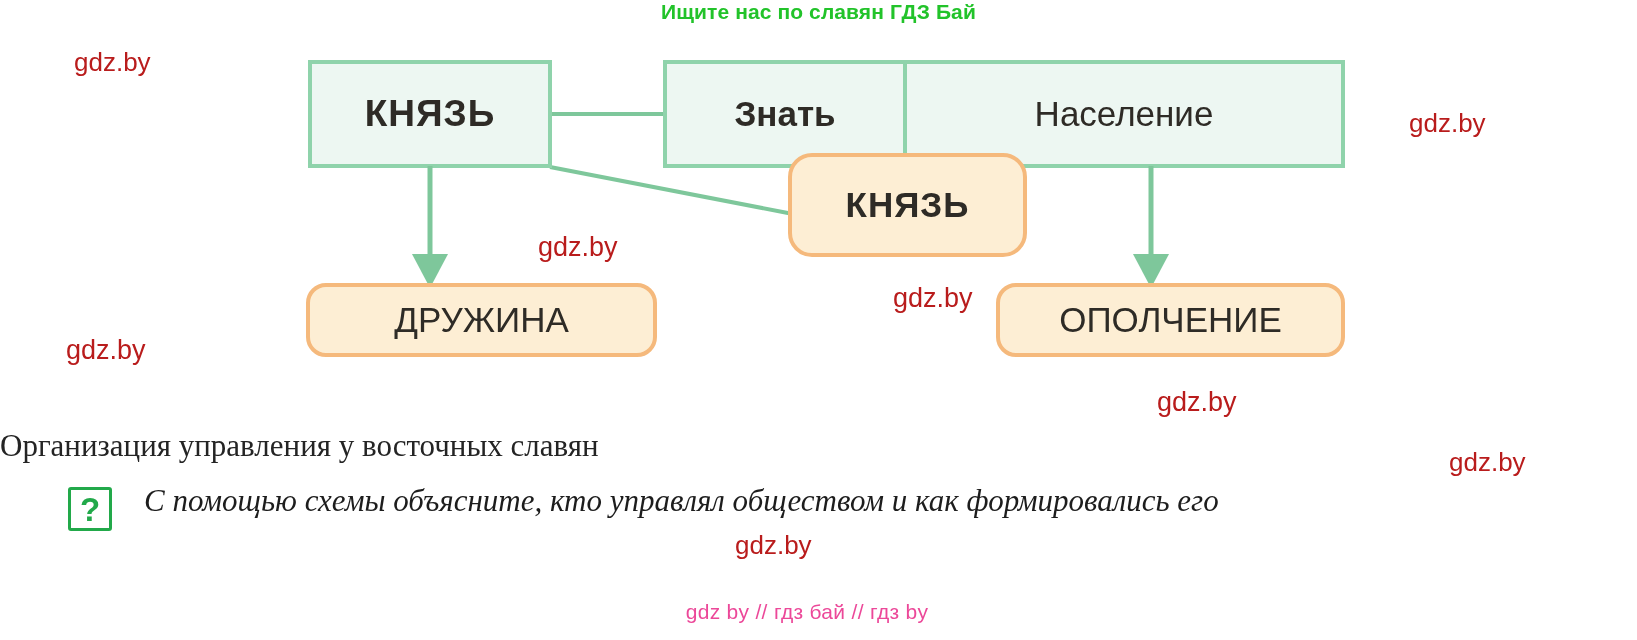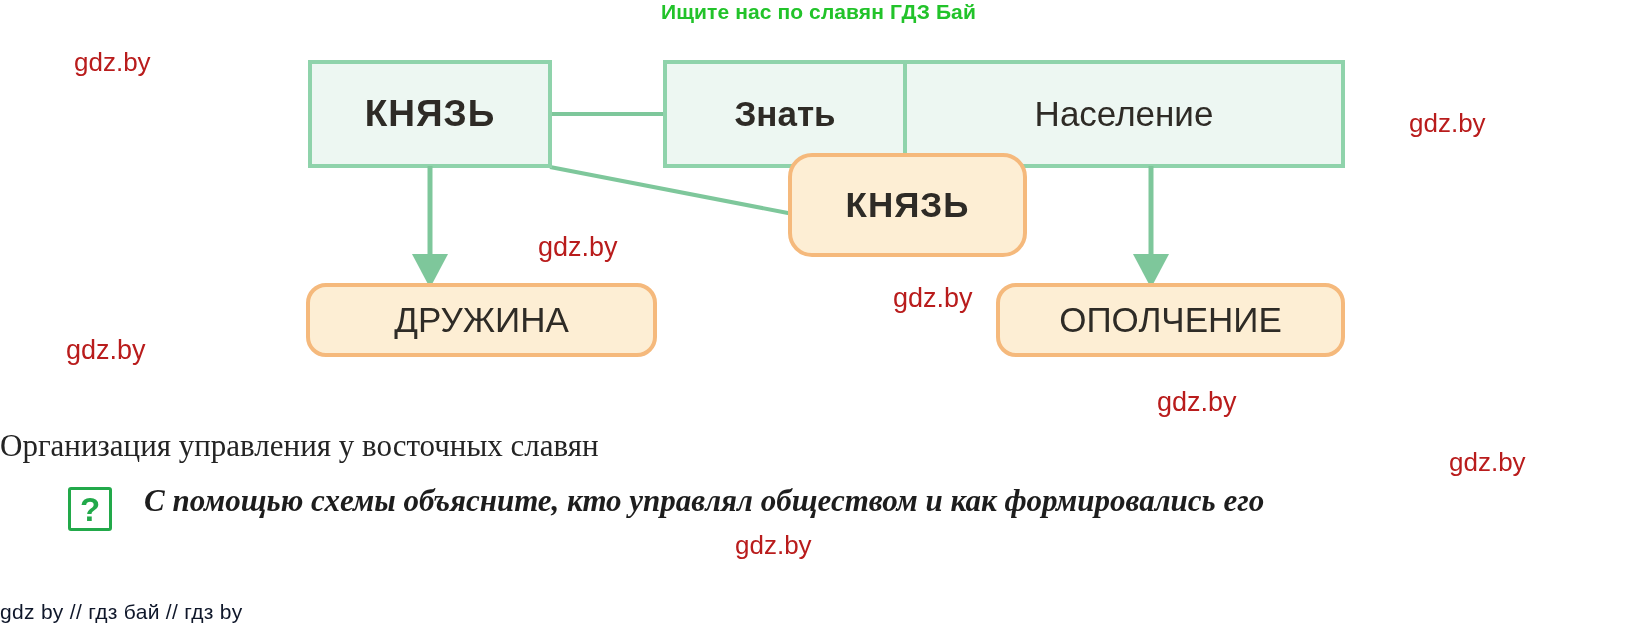--- a/index.html
+++ b/index.html
@@ -94,30 +94,30 @@
   .q-text {
     position: absolute;
     left: 144px;
     top: 480px;
     width: 1400px;
     font-family: "Liberation Serif", serif;
     font-style: italic;
     font-size: 31px;
     line-height: 1.38;
     color: #1d1d1d;
-    font-weight: bold;
   }
 
   
   .footer {
     position: absolute;
     left: 0;
     top: 600px;
     width: 1614px;
-    color: #0f172a;
+    text-align: center;
+    color: #ec4899;
     font-size: 21px;
     font-family: "Liberation Sans", sans-serif;
     letter-spacing: 0.3px;
   }
 
   
   .wm {
     position: absolute;
     color: #b91c1c;
     font-family: "Liberation Sans", sans-serif;

